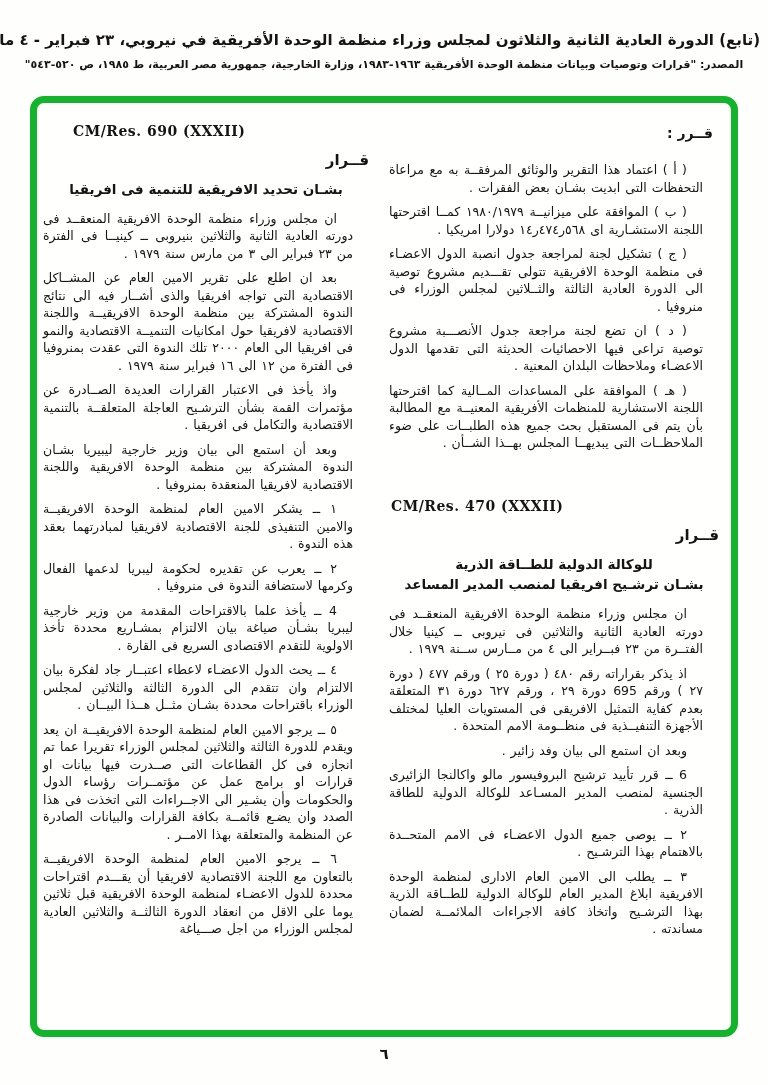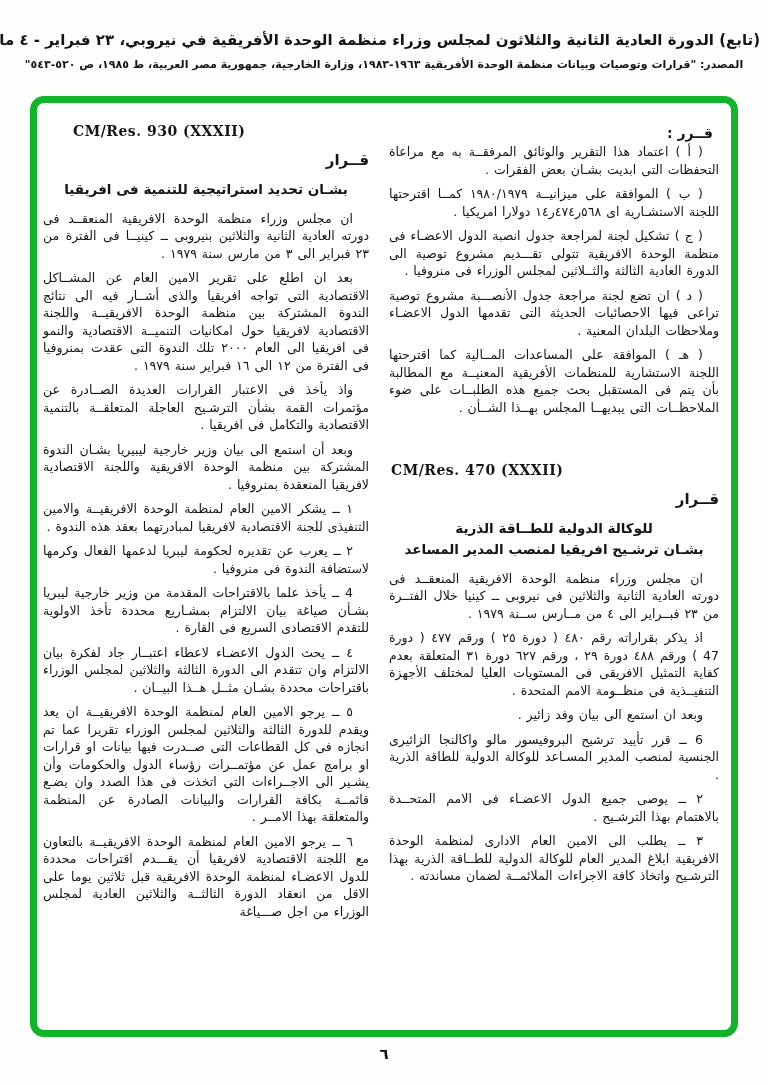--- a/index.html
+++ b/index.html
@@ -40,24 +40,24 @@
   }
   .col-left .doc-ref{padding-left:30px;}
   .col-right .doc-ref{padding-left:2px;margin-top:46px;}
   .res-title{
     text-align:right;font-weight:bold;font-size:15px;margin:12px 0 10px 0;
   }
   .res-subtitle{
     text-align:center;font-weight:bold;font-size:13.5px;line-height:1.55;margin:0 0 10px 0;
   }
   .decides{
-    text-align:right;font-weight:bold;font-size:14px;margin:2px 6px 2px 0;
+    text-align:right;font-weight:bold;font-size:14px;margin:2px 6px 20px 0;
   }
   p.body-par{
-    font-size:12.5px;line-height:17.5px;margin:0 0 7px 0;
+    font-size:12.5px;line-height:17.5px;margin:0 16px 7px 0;
     text-align:justify;text-indent:16px;word-spacing:1px;
   }
   
   .page-number{
     position:absolute;left:0;top:1045px;width:768px;text-align:center;
     font-size:15px;font-weight:bold;
   }
 </style>
 </head>
 <body>
@@ -78,31 +78,31 @@
       <p class="body-par">( د ) ان تضع لجنة مراجعة جدول الأنصـــبة مشروع توصية تراعى فيها الاحصائيات الحديثة التى تقدمها الدول الاعضـاء وملاحظات البلدان المعنية .</p>
       <p class="body-par">( هـ ) الموافقة على المساعدات المــالية كما اقترحتها اللجنة الاستشارية للمنظمات الأفريقية المعنيــة مع المطالبة بأن يتم فى المستقبل بحث جميع هذه الطلبــات على ضوء الملاحظــات التى يبديهــا المجلس بهــذا الشــأن .</p>
 
       <div class="doc-ref">CM/Res. 470 (XXXII)</div>
       <div class="res-title">قــرار</div>
       <div class="res-subtitle">
         <div>للوكالة الدولية للطــاقة الذرية</div>
         <div>بشـان ترشـيح افريقيا لمنصب المدير المساعد</div>
       </div>
       <p class="body-par">ان مجلس وزراء منظمة الوحدة الافريقية المنعقــد فى دورته العادية الثانية والثلاثين فى نيروبى ــ كينيا خلال الفتــرة من ٢٣ فبــراير الى ٤ من مــارس ســنة ١٩٧٩ .</p>
-      <p class="body-par">اذ يذكر بقراراته رقم ٤٨٠ ( دورة ٢٥ ) ورقم ٤٧٧ ( دورة 47 ) ورقم ٤٨٨ دورة ٢٩ ، ورقم ٦٢٧ دورة ٣١ المتعلقة بعدم كفاية التمثيل الافريقى فى المستويات العليا لمختلف الأجهزة التنفيــذية فى منظــومة الامم المتحدة .</p>
+      <p class="body-par">اذ يذكر بقراراته رقم ٤٨٠ ( دورة ٢٥ ) ورقم ٤٧٧ ( دورة ٢٧ ) ورقم 695 دورة ٢٩ ، ورقم ٦٢٧ دورة ٣١ المتعلقة بعدم كفاية التمثيل الافريقى فى المستويات العليا لمختلف الأجهزة التنفيــذية فى منظــومة الامم المتحدة .</p>
       <p class="body-par">وبعد ان استمع الى بيان وفد زائير .</p>
       <p class="body-par">6 ــ قرر تأييد ترشيح البروفيسور مالو واكالنجا الزائيرى الجنسية لمنصب المدير المسـاعد للوكالة الدولية للطاقة الذرية .</p>
       <p class="body-par">٢ ــ يوصى جميع الدول الاعضـاء فى الامم المتحــدة بالاهتمام بهذا الترشـيح .</p>
       <p class="body-par">٣ ــ يطلب الى الامين العام الادارى لمنظمة الوحدة الافريقية ابلاغ المدير العام للوكالة الدولية للطــاقة الذرية بهذا الترشـيح واتخاذ كافة الاجراءات الملائمــة لضمان مساندته .</p>
     </div>
 
     <div class="col col-left">
-      <div class="doc-ref">CM/Res. 930 (XXXII)</div>
+      <div class="doc-ref">CM/Res. 690 (XXXII)</div>
       <div class="res-title">قــرار</div>
-      <div class="res-subtitle">بشـان تحديد استراتيجية للتنمية فى افريقيا</div>
+      <div class="res-subtitle">بشـان تحديد الافريقية للتنمية فى افريقيا</div>
       <p class="body-par">ان مجلس وزراء منظمة الوحدة الافريقية المنعقــد فى دورته العادية الثانية والثلاثين بنيروبى ــ كينيــا فى الفترة من ٢٣ فبراير الى ٣ من مارس سنة ١٩٧٩ .</p>
       <p class="body-par">بعد ان اطلع على تقرير الامين العام عن المشــاكل الاقتصادية التى تواجه افريقيا والذى أشــار فيه الى نتائج الندوة المشتركة بين منظمة الوحدة الافريقيــة واللجنة الاقتصادية لافريقيا حول امكانيات التنميــة الاقتصادية والنمو فى افريقيا الى العام ٢٠٠٠ تلك الندوة التى عقدت بمنروفيا فى الفترة من ١٢ الى ١٦ فبراير سنة ١٩٧٩ .</p>
       <p class="body-par">واذ يأخذ فى الاعتبار القرارات العديدة الصــادرة عن مؤتمرات القمة بشأن الترشـيح العاجلة المتعلقــة بالتنمية الاقتصادية والتكامل فى افريقيا .</p>
       <p class="body-par">وبعد أن استمع الى بيان وزير خارجية ليبيريا بشـان الندوة المشتركة بين منظمة الوحدة الافريقية واللجنة الاقتصادية لافريقيا المنعقدة بمنروفيا .</p>
       <p class="body-par">١ ــ يشكر الامين العام لمنظمة الوحدة الافريقيــة والامين التنفيذى للجنة الاقتصادية لافريقيا لمبادرتهما بعقد هذه الندوة .</p>
       <p class="body-par">٢ ــ يعرب عن تقديره لحكومة ليبريا لدعمها الفعال وكرمها لاستضافة الندوة فى منروفيا .</p>
       <p class="body-par">4 ــ يأخذ علما بالاقتراحات المقدمة من وزير خارجية ليبريا بشـأن صياغة بيان الالتزام بمشـاريع محددة تأخذ الاولوية للتقدم الاقتصادى السريع فى القارة .</p>
       <p class="body-par">٤ ــ يحث الدول الاعضـاء لاعطاء اعتبــار جاد لفكرة بيان الالتزام وان تتقدم الى الدورة الثالثة والثلاثين لمجلس الوزراء باقتراحات محددة بشـان مثــل هــذا البيــان .</p>
       <p class="body-par">٥ ــ يرجو الامين العام لمنظمة الوحدة الافريقيــة ان يعد ويقدم للدورة الثالثة والثلاثين لمجلس الوزراء تقريرا عما تم انجازه فى كل القطاعات التى صــدرت فيها بيانات او قرارات او برامج عمل عن مؤتمــرات رؤساء الدول والحكومات وأن يشـير الى الاجــراءات التى اتخذت فى هذا الصدد وان يضـع قائمــة بكافة القرارات والبيانات الصادرة عن المنظمة والمتعلقة بهذا الامــر .</p>
       <p class="body-par">٦ ــ يرجو الامين العام لمنظمة الوحدة الافريقيــة بالتعاون مع اللجنة الاقتصادية لافريقيا أن يقـــدم اقتراحات محددة للدول الاعضـاء لمنظمة الوحدة الافريقية قبل ثلاثين يوما على الاقل من انعقاد الدورة الثالثــة والثلاثين العادية لمجلس الوزراء من اجل صـــياغة</p>

